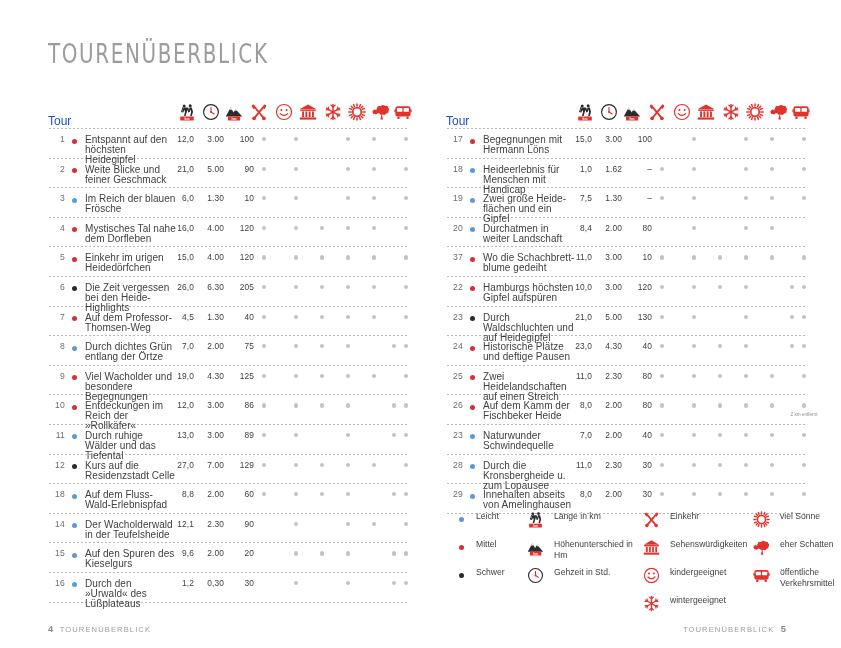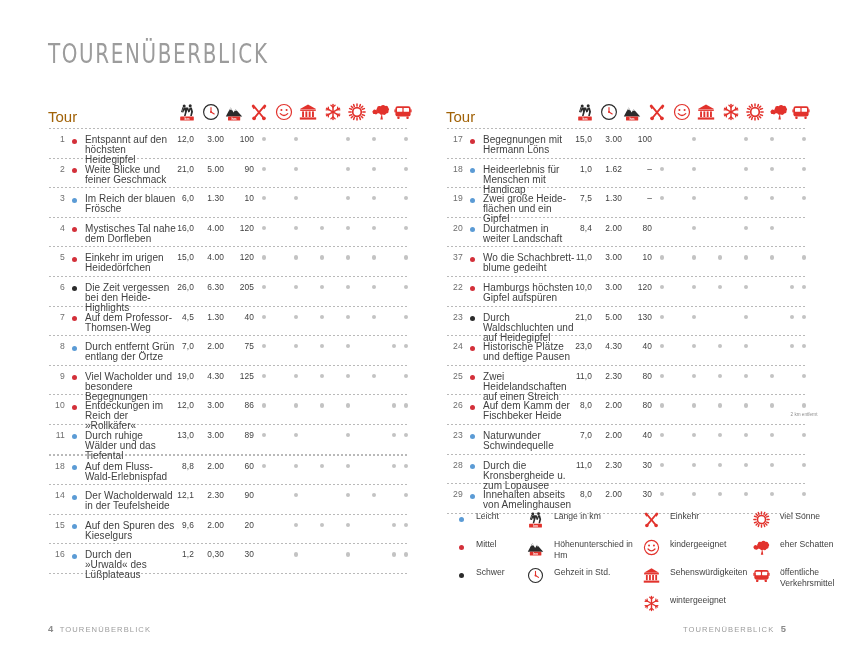--- a/index.html
+++ b/index.html
@@ -19,21 +19,21 @@
     white-space:nowrap;
   }
 
   
   .tbl{position:absolute;top:100px;width:360px;}
   .tbl.left{left:48px;}
   .tbl.right{left:446px;}
 
   .thead{position:relative;height:28px;}
   .thead .tourlbl{
-    position:absolute;left:0;top:8px;font-size:15px;color:#a16207;
+    position:absolute;left:0;top:14px;font-size:12px;color:#1d4ed8;
   }
   .hicons{position:absolute;left:128px;top:0;width:232px;height:26px;}
   .hicons .hic{position:absolute;top:0;width:22px;height:24px;
     display:flex;align-items:center;justify-content:center;}
 
   .dotline{
     height:1px;width:100%;
     background-image:radial-gradient(circle, #b9b9b9 0.8px, transparent 1px);
     background-size:4px 2px;background-repeat:repeat-x;
     background-position:0 0;
@@ -335,21 +335,21 @@
         <div class="mk" style="left:246px"></div>
         <div class="mk" style="left:272px"></div>
         <div class="mk" style="left:298px"></div>
         <div class="mk" style="left:324px"></div>
         <div class="mk" style="left:356px"></div>
       </div>
       <div class="dotline"></div>
       <div class="row">
       <div class="num">8</div>
       <div class="diff" style="background:#5b9bd5"></div>
-      <div class="nm">Durch entfernt Grün entlang der Örtze</div>
+      <div class="nm">Durch dichtes Grün entlang der Örtze</div>
       <div class="v km">7,0</div>
       <div class="v tm">2.00</div>
       <div class="v hm">75</div>
         <div class="mk" style="left:214px"></div>
         <div class="mk" style="left:246px"></div>
         <div class="mk" style="left:272px"></div>
         <div class="mk" style="left:298px"></div>
         <div class="mk" style="left:344px"></div>
         <div class="mk" style="left:356px"></div>
       </div>
@@ -391,20 +391,34 @@
       <div class="v km">13,0</div>
       <div class="v tm">3.00</div>
       <div class="v hm">89</div>
         <div class="mk" style="left:214px"></div>
         <div class="mk" style="left:246px"></div>
         <div class="mk" style="left:298px"></div>
         <div class="mk" style="left:344px"></div>
         <div class="mk" style="left:356px"></div>
       </div>
       <div class="dotline"></div>
+      <div class="row">
+      <div class="num">12</div>
+      <div class="diff" style="background:#2b2b2b"></div>
+      <div class="nm">Kurs auf die Residenzstadt Celle</div>
+      <div class="v km">27,0</div>
+      <div class="v tm">7.00</div>
+      <div class="v hm">129</div>
+        <div class="mk" style="left:214px"></div>
+        <div class="mk" style="left:246px"></div>
+        <div class="mk" style="left:272px"></div>
+        <div class="mk" style="left:298px"></div>
+        <div class="mk" style="left:324px"></div>
+        <div class="mk" style="left:356px"></div>
+      </div>
       <div class="dotline"></div>
       <div class="row">
       <div class="num">18</div>
       <div class="diff" style="background:#5b9bd5"></div>
       <div class="nm">Auf dem Fluss-Wald-Erlebnispfad</div>
       <div class="v km">8,8</div>
       <div class="v tm">2.00</div>
       <div class="v hm">60</div>
         <div class="mk" style="left:214px"></div>
         <div class="mk" style="left:246px"></div>
@@ -858,43 +872,43 @@
           <circle cx="13.9" cy="15.3" r="1.9"></circle>
                 <circle cx="4.1" cy="15.3" r="1.9"></circle>
         </g>
             </svg>
           </div>
         <div class="lb">Einkehr</div>
         </div>
         <div class="lgrow">
         <div class="ic">
             <svg width="17" height="17" viewBox="0 0 18 18">
-              <circle cx="9" cy="9" r="7.5" fill="none" stroke="#e2322c" stroke-width="1.2"></circle>
-        <circle cx="6.4" cy="7.0" r="1.05" fill="#e2322c"></circle>
-              <circle cx="11.6" cy="7.0" r="1.05" fill="#e2322c"></circle>
-        <path d="M5.3 10.6 Q9 14.4 12.7 10.6" fill="none" stroke="#e2322c" stroke-width="1.3" stroke-linecap="round"></path>
-            </svg>
-          </div>
-        <div class="lb">kindergeeignet</div>
-        </div>
-        <div class="lgrow">
-        <div class="ic">
-            <svg width="17" height="17" viewBox="0 0 18 18">
               <path d="M9 1.4 L17 6.0 L1 6.0 Z" fill="#e2322c"></path>
         <rect x="1.2" y="6.4" width="15.6" height="1.5" fill="#e2322c"></rect>
         <g fill="#e2322c">
           <rect x="3.1" y="8.4" width="1.9" height="5.6"></rect>
           <rect x="6.4" y="8.4" width="1.9" height="5.6"></rect>
           <rect x="9.7" y="8.4" width="1.9" height="5.6"></rect>
           <rect x="13.0" y="8.4" width="1.9" height="5.6"></rect>
         </g>
         <rect x="0.8" y="14.4" width="16.4" height="2.2" fill="#e2322c"></rect>
             </svg>
           </div>
         <div class="lb">Sehenswürdig­keiten</div>
+        </div>
+        <div class="lgrow">
+        <div class="ic">
+            <svg width="17" height="17" viewBox="0 0 18 18">
+              <circle cx="9" cy="9" r="7.5" fill="none" stroke="#e2322c" stroke-width="1.2"></circle>
+        <circle cx="6.4" cy="7.0" r="1.05" fill="#e2322c"></circle>
+              <circle cx="11.6" cy="7.0" r="1.05" fill="#e2322c"></circle>
+        <path d="M5.3 10.6 Q9 14.4 12.7 10.6" fill="none" stroke="#e2322c" stroke-width="1.3" stroke-linecap="round"></path>
+            </svg>
+          </div>
+        <div class="lb">kindergeeignet</div>
         </div>
         <div class="lgrow">
         <div class="ic">
             <svg width="17" height="17" viewBox="0 0 18 18">
               <g stroke="#e2322c" stroke-width="1.5" stroke-linecap="round">
           <path d="M9 1.6 L9 16.4"></path>
                 <path d="M2.6 5.3 L15.4 12.7"></path>
                 <path d="M2.6 12.7 L15.4 5.3"></path>
         </g>
         <g stroke="#e2322c" stroke-width="1.25" stroke-linecap="round">

